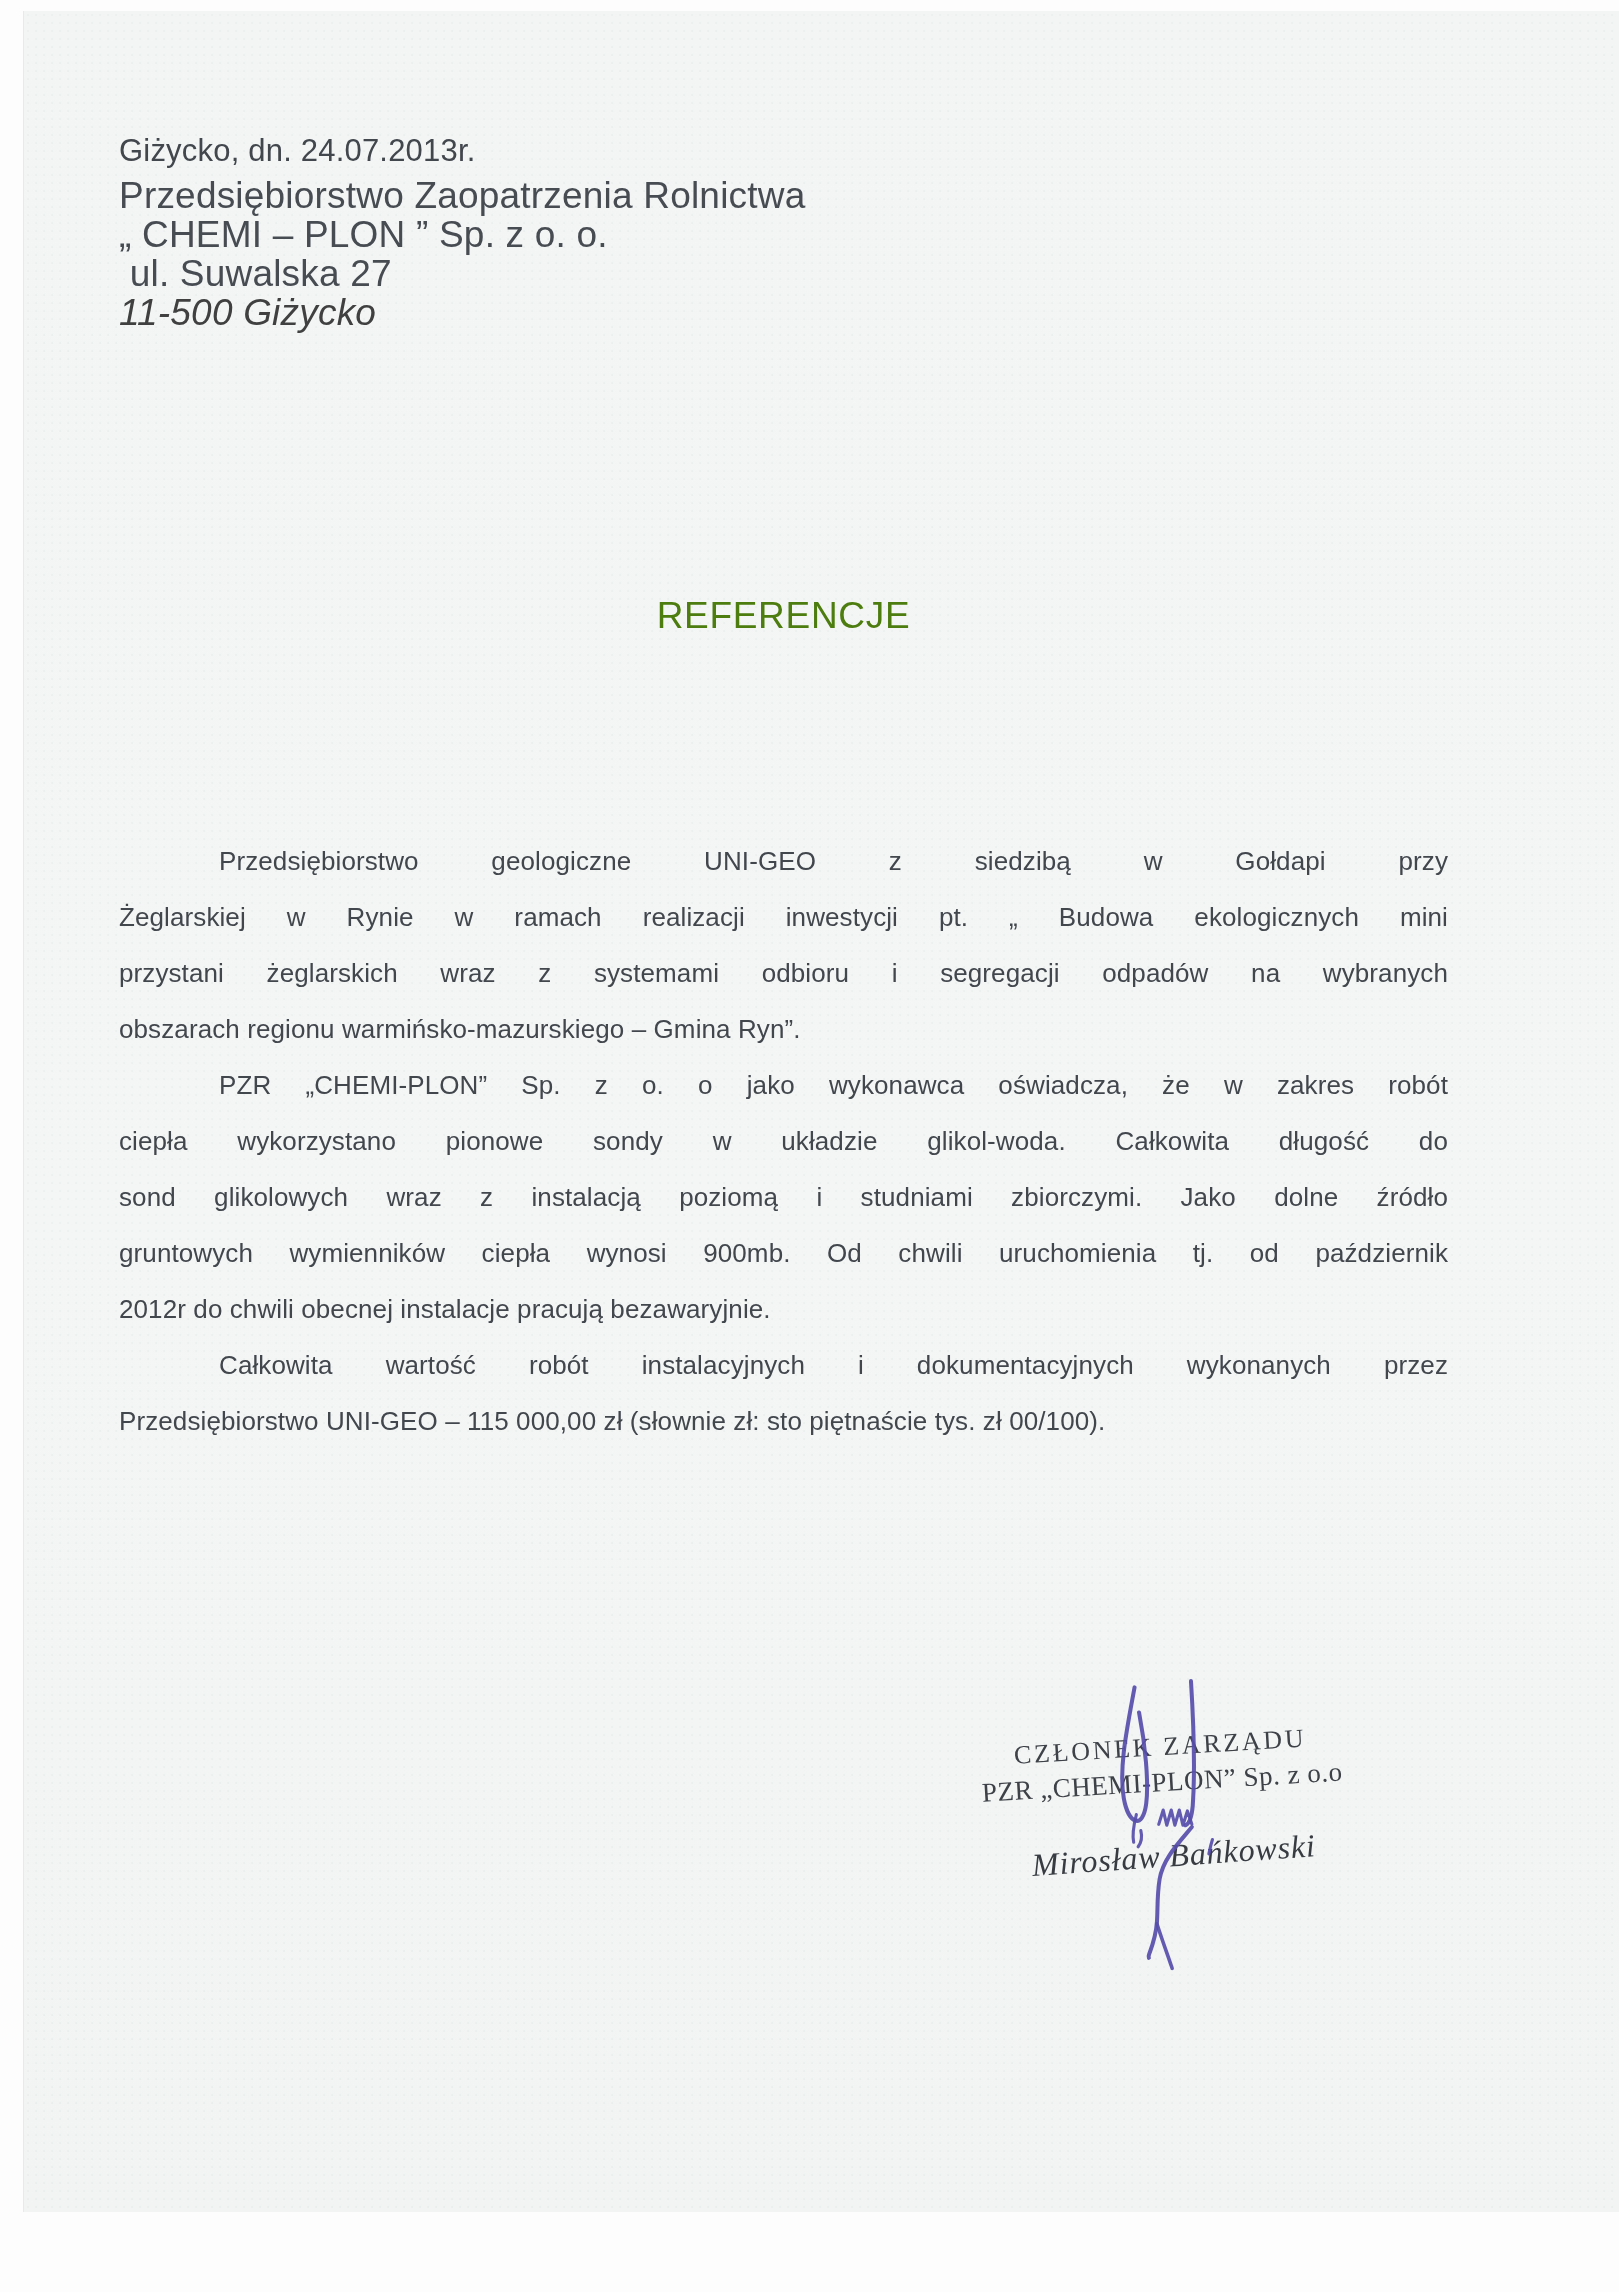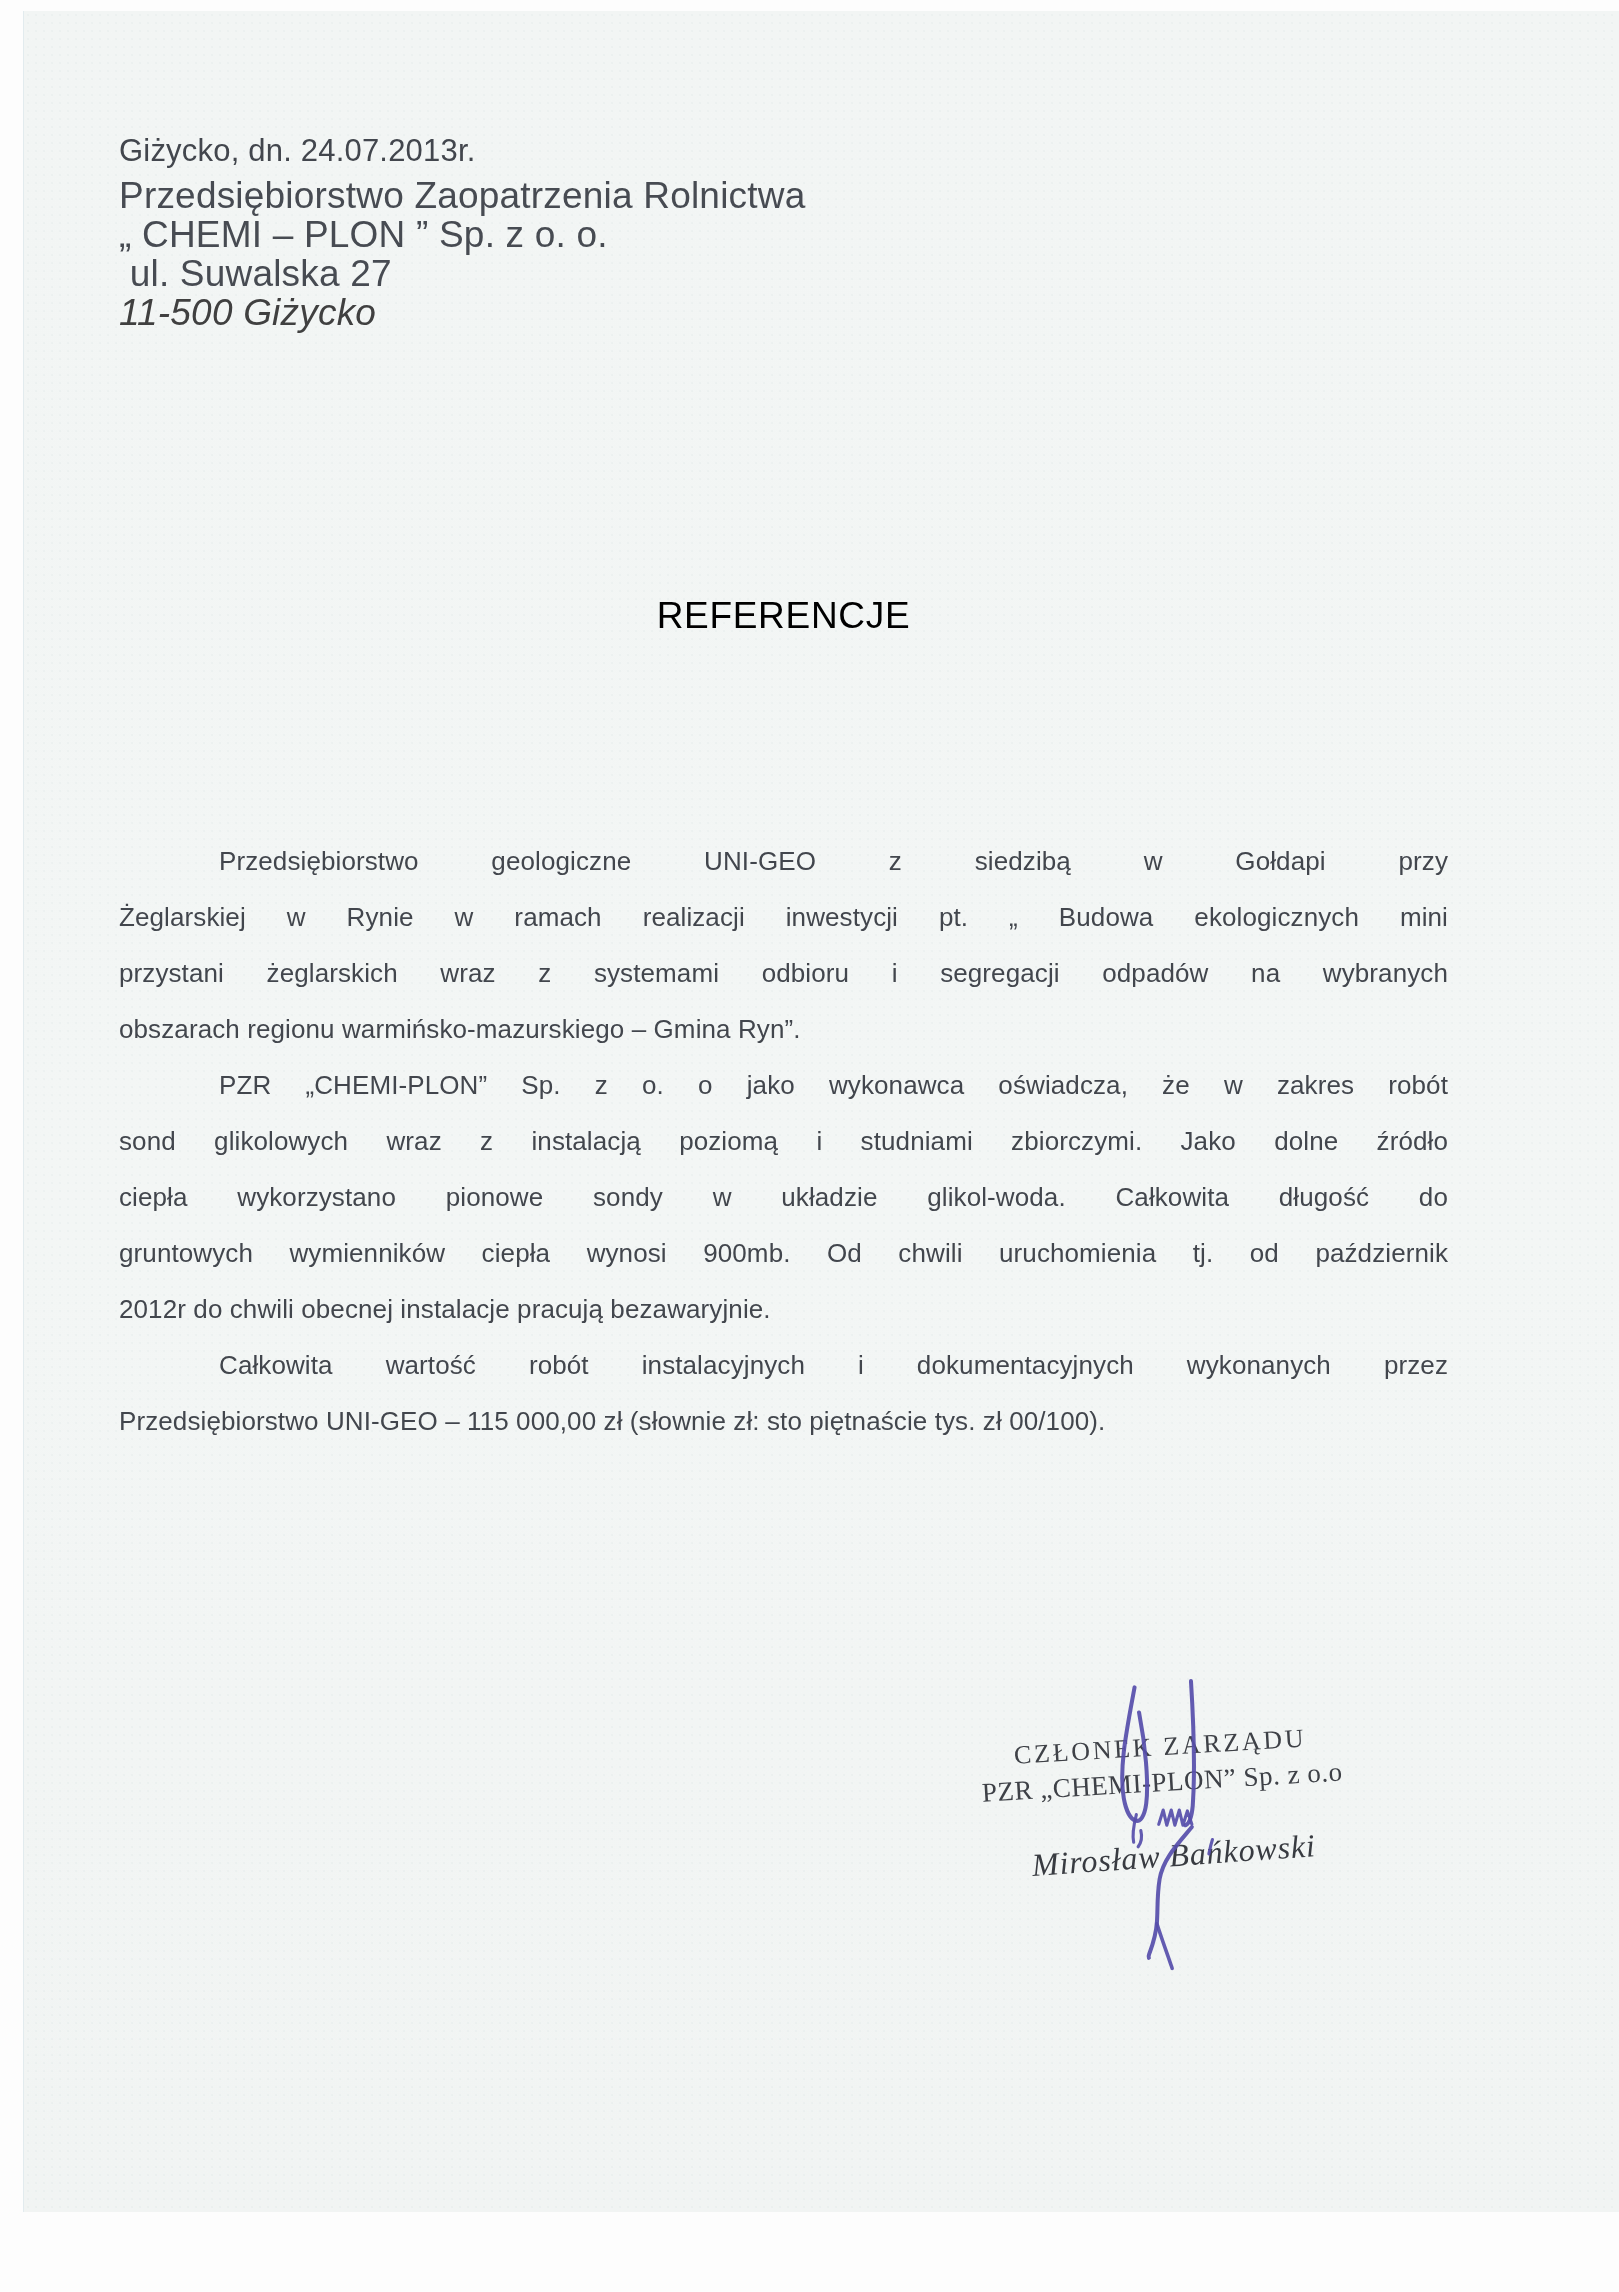--- a/index.html
+++ b/index.html
@@ -46,21 +46,21 @@
     letter-spacing: 0.2px;
   }
 
   
   .doc-title {
     position: absolute;
     left: 119px; top: 595px; width: 1329px;
     text-align: center;
     font-size: 37px;
     letter-spacing: 0.7px;
-    color: #000000;
+    color: #4d7c0f;
   }
 
   
   .body-text {
     position: absolute;
     left: 119px; top: 833px; width: 1329px;
     font-size: 26px;
     color: #42464d;
     letter-spacing: 0.1px;
   }
@@ -124,22 +124,22 @@
     <div class="dateline">Giżycko, dn. 24.07.2013r.</div>
 
     <div class="doc-title">REFERENCJE</div>
 
     <div class="body-text">
       <div class="line just ind">Przedsiębiorstwo geologiczne UNI-GEO z siedzibą w Gołdapi przy</div>
       <div class="line just">Żeglarskiej w Rynie w ramach realizacji inwestycji pt. „ Budowa ekologicznych mini</div>
       <div class="line just">przystani żeglarskich wraz z systemami odbioru i segregacji odpadów na wybranych</div>
       <div class="line">obszarach regionu warmińsko-mazurskiego – Gmina Ryn”.</div>
       <div class="line just ind">PZR „CHEMI-PLON” Sp. z o. o jako wykonawca oświadcza, że w zakres robót</div>
+      <div class="line just">ciepła wykorzystano pionowe sondy w układzie glikol-woda. Całkowita długość do</div>
       <div class="line just">sond glikolowych wraz z instalacją poziomą i studniami zbiorczymi. Jako dolne źródło</div>
-      <div class="line just">ciepła wykorzystano pionowe sondy w układzie glikol-woda. Całkowita długość do</div>
       <div class="line just">gruntowych wymienników ciepła wynosi 900mb. Od chwili uruchomienia tj. od październik</div>
       <div class="line">2012r do chwili obecnej instalacje pracują bezawaryjnie.</div>
       <div class="line just ind">Całkowita wartość robót instalacyjnych i dokumentacyjnych wykonanych przez</div>
       <div class="line">Przedsiębiorstwo UNI-GEO – 115 000,00 zł (słownie zł: sto piętnaście tys. zł 00/100).</div>
     </div>
 
     <div class="stamp">
       <div class="s1">CZŁONEK ZARZĄDU</div>
       <div class="s2">PZR „CHEMI-PLON” Sp. z o.o</div>
     </div>

